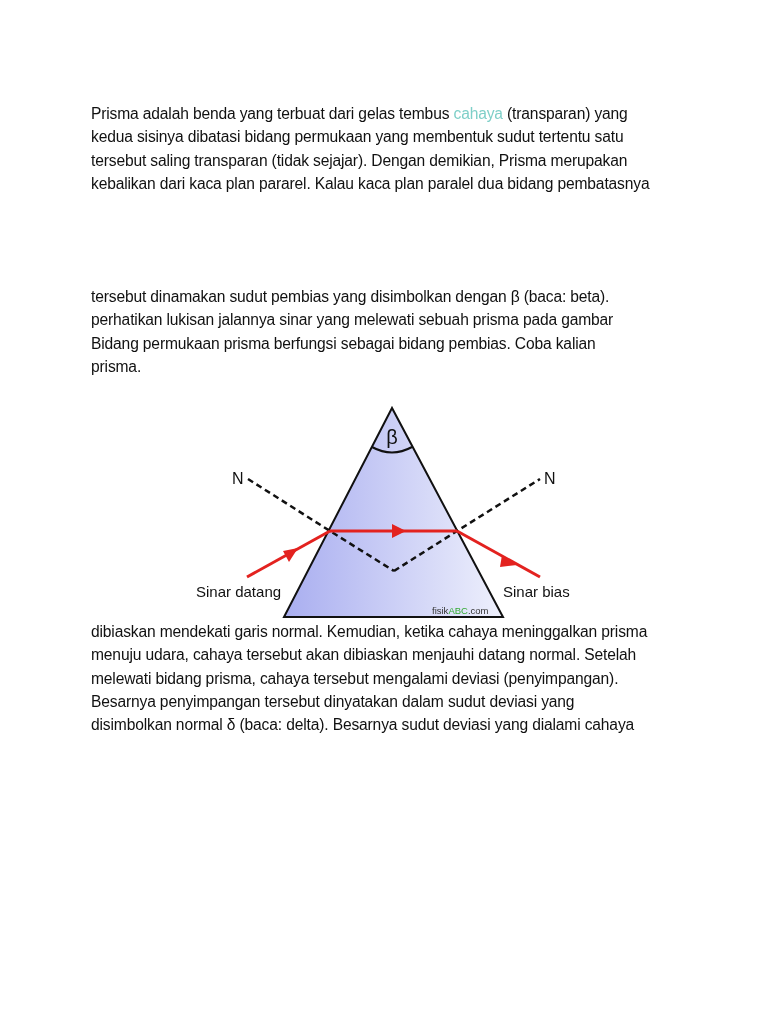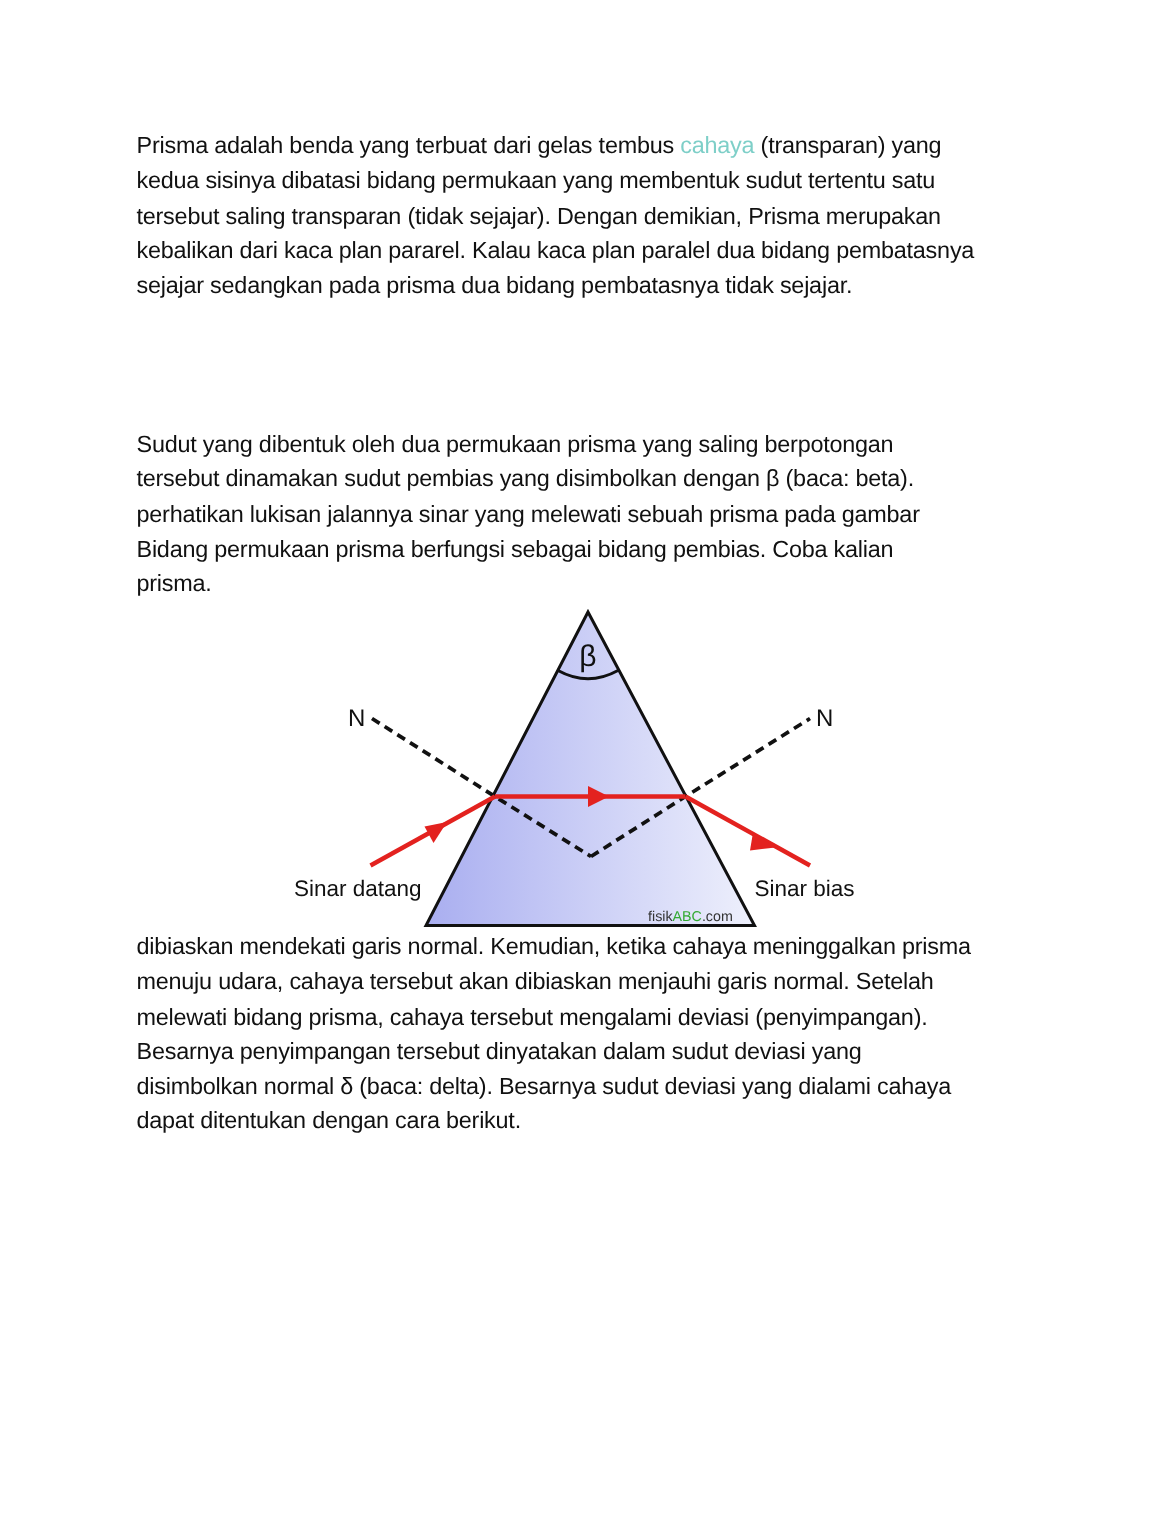--- a/index.html
+++ b/index.html
@@ -1,40 +1,38 @@
 <!DOCTYPE html>
 <html><head>
 <meta charset="utf-8">
 <style>
   html, body { margin:0; padding:0; background:#ffffff; }
   body { width:768px; height:1024px; position:relative; overflow:hidden;
          font-family:"Liberation Sans", "DejaVu Sans", sans-serif; color:#111; }
   .para { position:absolute; left:91px; width:600px; font-size:15.6px; line-height:23.3px;
           letter-spacing:-0.15px; margin:0; }
   .para .line { display:block; white-space:nowrap; }
-  #p1 { top:86px; }
+  #p1 { top:102px; }
   #p2 { top:285px; }
   #p3 { top:620px; }
   .link { color:#7ecfc8; }
   #figure { position:absolute; left:0; top:0; width:768px; height:1024px; pointer-events:none; }
   #figure text { font-family:"Liberation Sans", "DejaVu Sans", sans-serif; }
 </style>
 </head>
 <body>
 
 <div class="para" id="p1">
   <span class="line"><span>Prisma adalah benda yang terbuat dari gelas tembus </span><span class="link">cahaya</span><span> (transparan) yang</span></span>
   <span class="line">kedua sisinya dibatasi bidang permukaan yang membentuk sudut tertentu satu</span>
   <span class="line">tersebut saling transparan (tidak sejajar). Dengan demikian, Prisma merupakan</span>
   <span class="line">kebalikan dari kaca plan pararel. Kalau kaca plan paralel dua bidang pembatasnya</span>
-  <span class="line">sejajar sedangkan pada prisma dua bidang pembatasnya tidak sejajar.</span>
 </div>
 
 <div class="para" id="p2">
-  <span class="line">Sudut yang dibentuk oleh dua permukaan prisma yang saling berpotongan</span>
   <span class="line">tersebut dinamakan sudut pembias yang disimbolkan dengan β (baca: beta).</span>
   <span class="line">perhatikan lukisan jalannya sinar yang melewati sebuah prisma pada gambar</span>
   <span class="line">Bidang permukaan prisma berfungsi sebagai bidang pembias. Coba kalian</span>
   <span class="line">prisma.</span>
 </div>
 
 <svg id="figure" viewBox="0 0 768 1024">
   <defs>
     <linearGradient id="prismGrad" x1="0" y1="0" x2="1" y2="0">
       <stop offset="0" stop-color="#a9aef0"></stop>
@@ -60,18 +58,17 @@
   <text x="196" y="597" font-size="15" fill="#111">Sinar datang</text>
   <text x="503" y="597" font-size="15" fill="#111">Sinar bias</text>
 
   <text x="432" y="614" font-size="9.5" fill="#333">
     <tspan>fisik</tspan><tspan fill="#33aa33">ABC</tspan><tspan>.com</tspan>
   </text>
 </svg>
 
 <div class="para" id="p3">
   <span class="line">dibiaskan mendekati garis normal. Kemudian, ketika cahaya meninggalkan prisma</span>
-  <span class="line">menuju udara, cahaya tersebut akan dibiaskan menjauhi garis normal. Setelah</span>
+  <span class="line">menuju udara, cahaya tersebut akan dibiaskan menjauhi datang normal. Setelah</span>
   <span class="line">melewati bidang prisma, cahaya tersebut mengalami deviasi (penyimpangan).</span>
   <span class="line">Besarnya penyimpangan tersebut dinyatakan dalam sudut deviasi yang</span>
   <span class="line">disimbolkan normal δ (baca: delta). Besarnya sudut deviasi yang dialami cahaya</span>
-  <span class="line">dapat ditentukan dengan cara berikut.</span>
 </div>
 
 </body></html>

